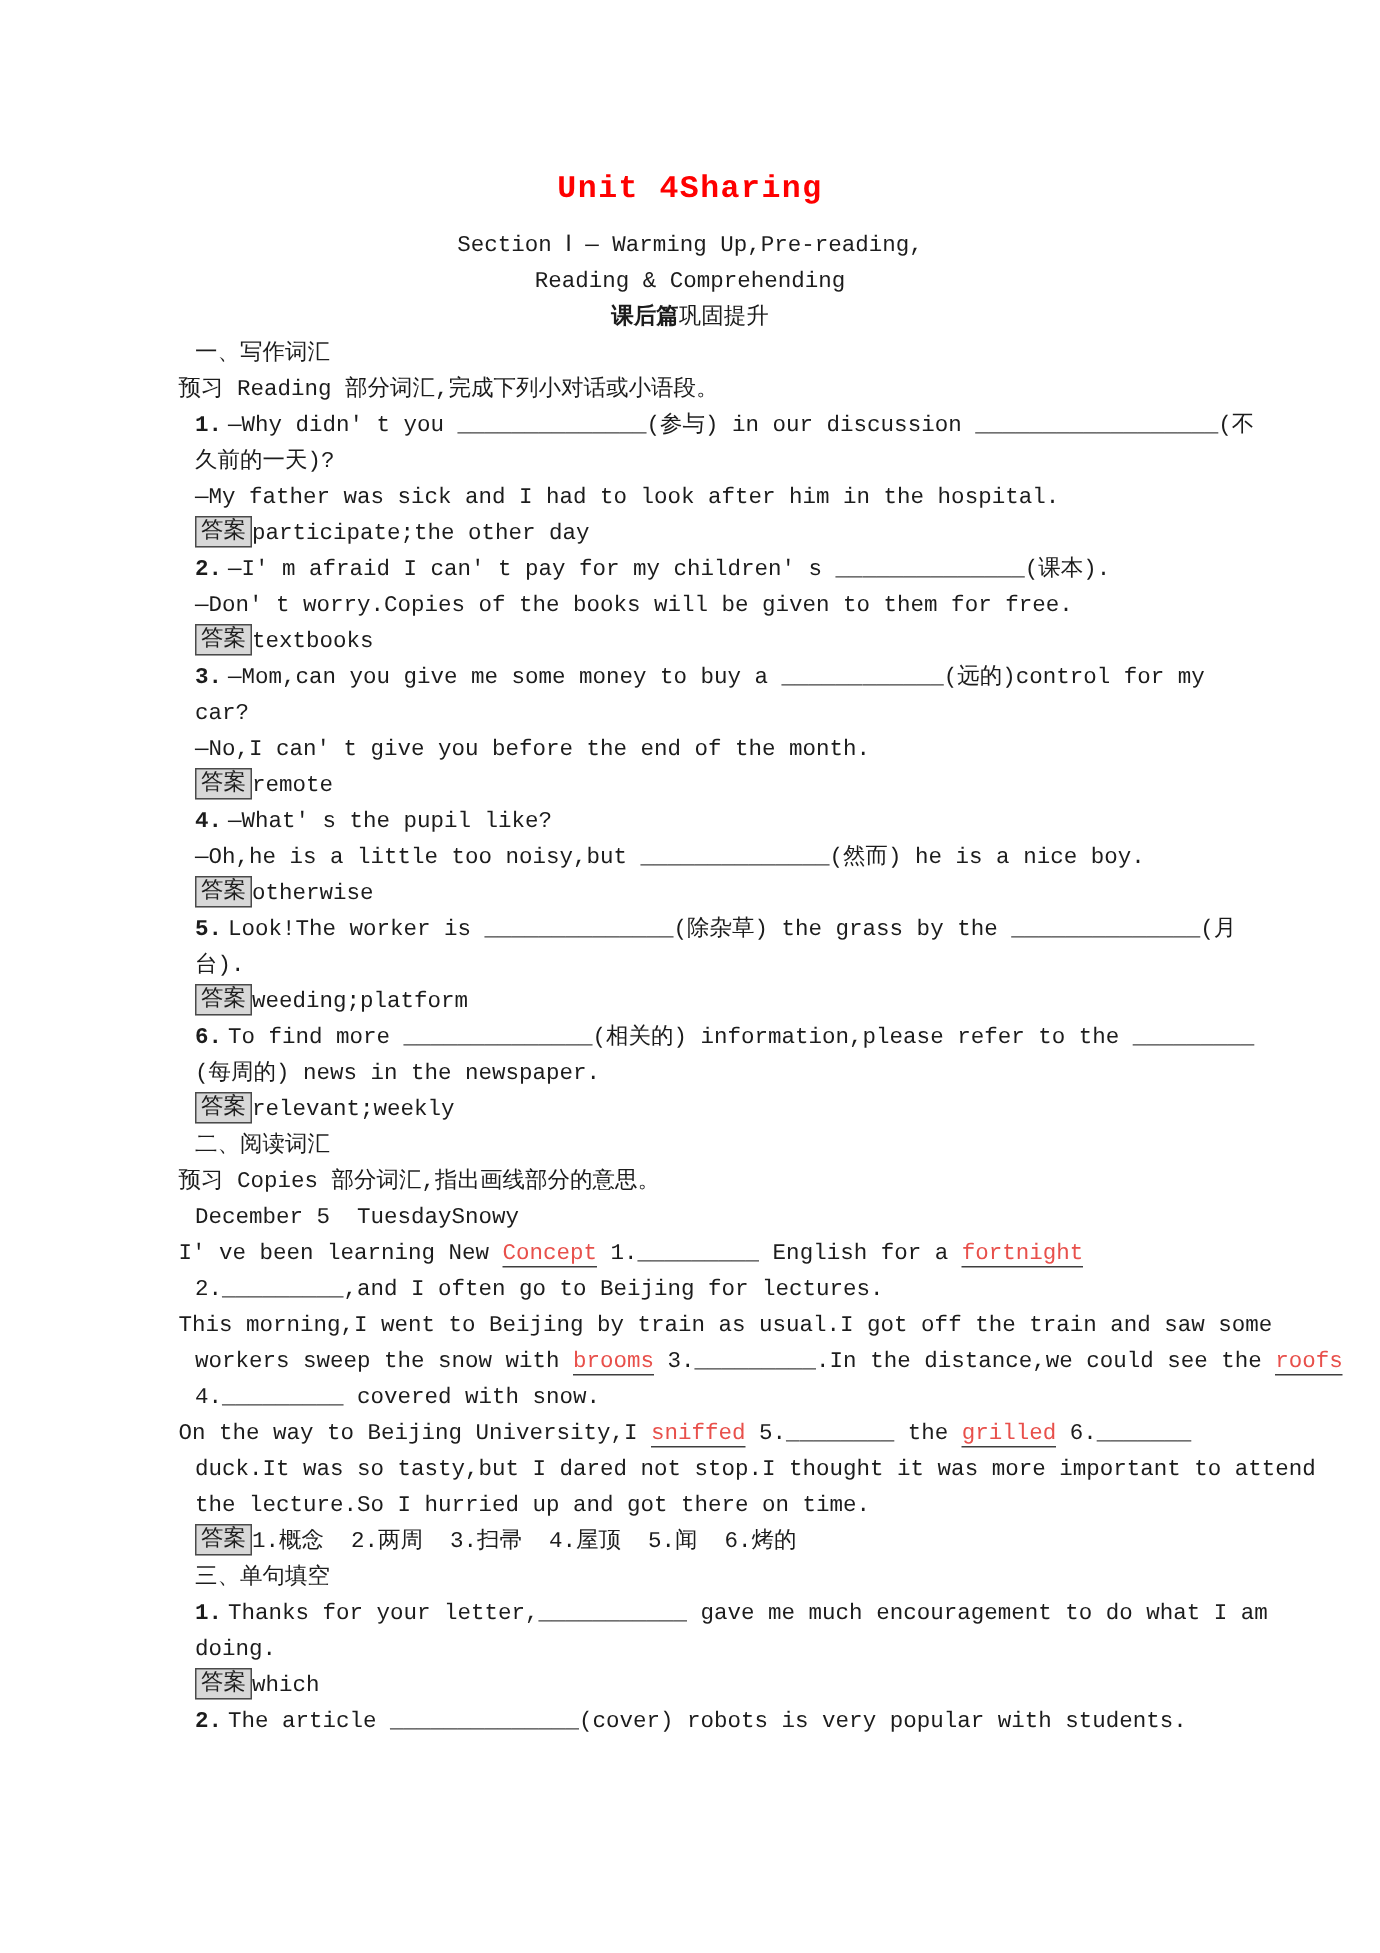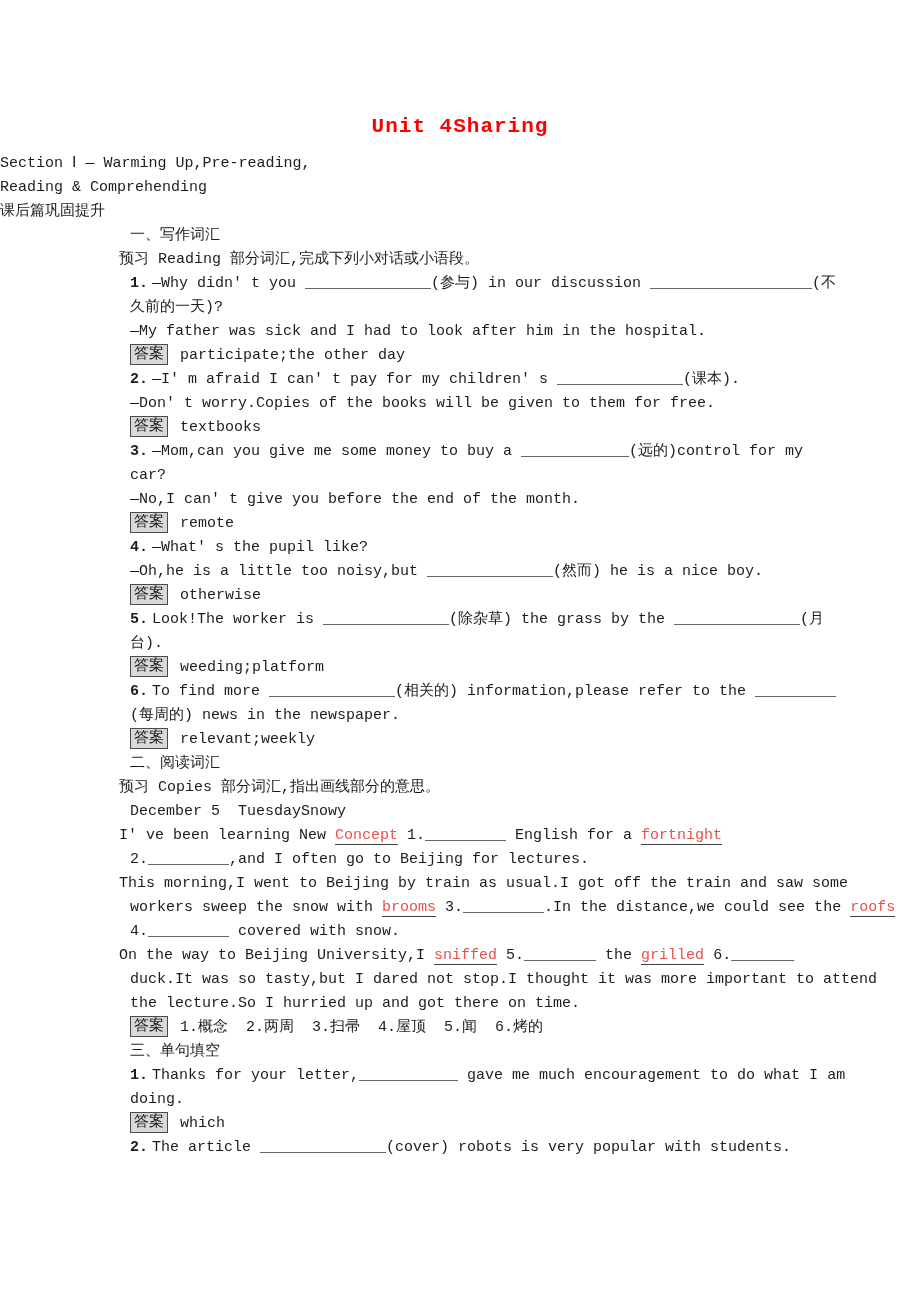--- a/index.html
+++ b/index.html
@@ -29,42 +29,42 @@
   .line {
     margin-left: 130px;
     margin-right: 20px;
     font-size: 15px;
     line-height: 24px;
     white-space: pre;
   }
   .line.center {
     margin-left: 0;
     margin-right: 0;
-    text-align: left;
+    text-align: center;
   }
   .line.indent {
     margin-left: 119px;
   }
   .num {
     font-weight: bold;
     margin-right: 4px;
   }
   .bold {
-    font-weight: normal;
+    font-weight: bold;
   }
   .term {
     color: var(--term_red, #e8504b);
     border-bottom: 1.5px solid #3f3f3f;
   }
   .ansbox {
     display: inline-block;
     background: var(--box_bg, #d8d8d8);
     border: 1px solid var(--box_border, #4a4a4a);
     padding: 0 3px;
-    margin-right: 12px;
+    margin-right: 0;
     font-size: 15px;
     line-height: 19px;
     vertical-align: 1px;
     color: #1c1c1c;
   }
 </style>
 </head>
 <body>
 
 <div class="page">

